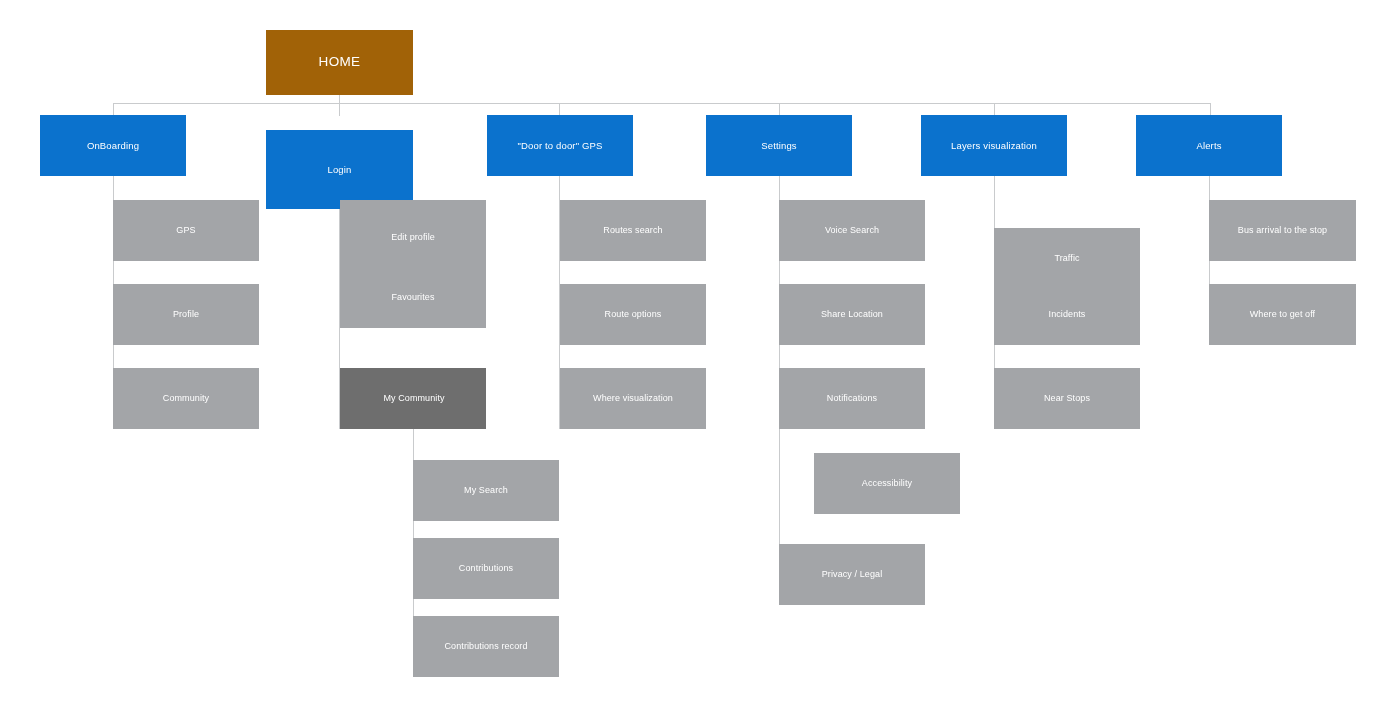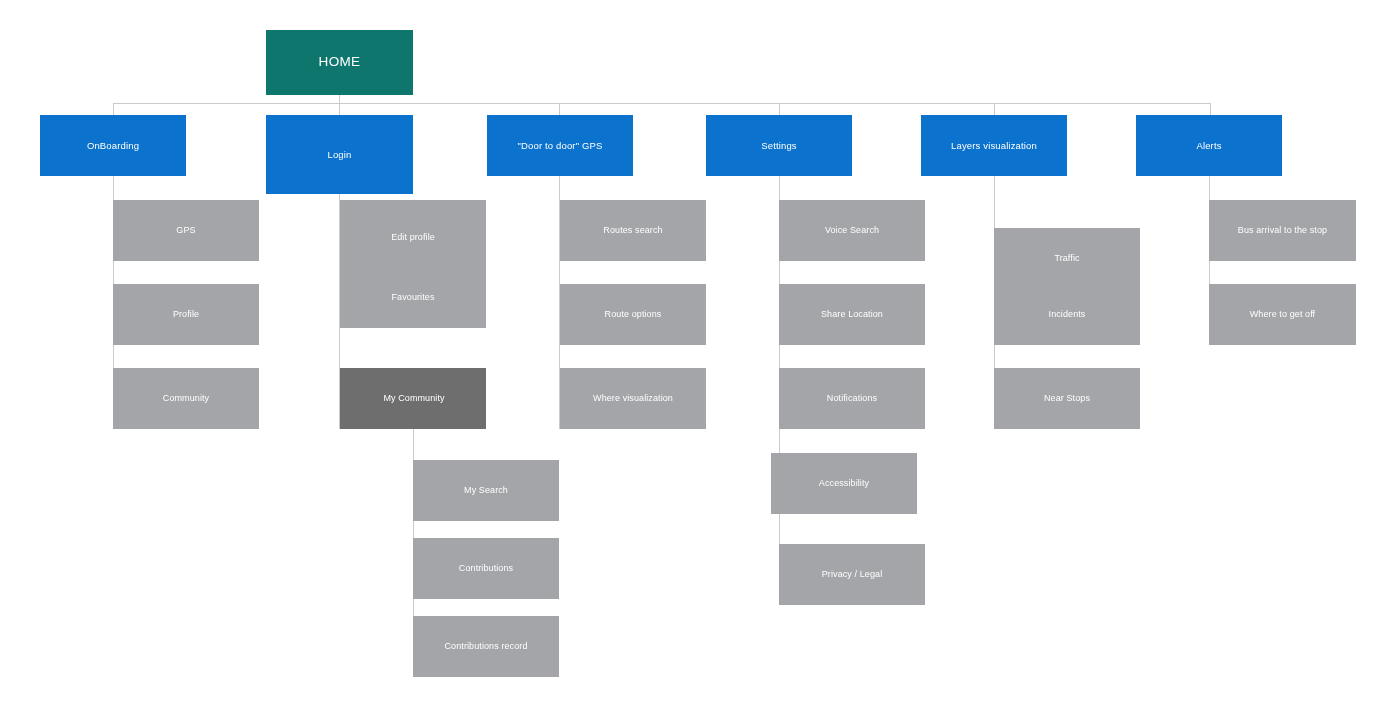--- a/index.html
+++ b/index.html
@@ -25,21 +25,21 @@
     align-items: center;
     justify-content: center;
     text-align: center;
     color: #ffffff;
     line-height: 1.25;
     z-index: 5;
     padding: 2px 6px;
     user-select: none;
   }
   .node-root {
-    background: #0f766e;
+    background: #a16207;
     font-size: 13.5px;
     letter-spacing: 0.35px;
   }
   .node-l1 {
     background: #0b72cd;
     font-size: 9.5px;
     letter-spacing: 0.15px;
   }
   .node-l2 {
     background: #a3a5a8;
@@ -87,21 +87,21 @@
     </div>
 
   <div class="node node-root" id="root-node" style="left: 266px; top: 30px; width: 147px; height: 65px;">
     <span>HOME</span>
   </div>
 
   <div id="node-layer">
       <div class="node node-l1" style="left: 40px; top: 115px; width: 146px; height: 61px;">
         <span>OnBoarding</span>
       </div>
-      <div class="node node-l1" style="left: 266px; top: 115px; width: 147px; height: 79px;">
+      <div class="node node-l1" style="left: 266px; top: 130px; width: 147px; height: 79px;">
         <span>Login</span>
       </div>
       <div class="node node-l1" style="left: 487px; top: 115px; width: 146px; height: 61px;">
         <span>"Door to door" GPS</span>
       </div>
       <div class="node node-l1" style="left: 706px; top: 115px; width: 146px; height: 61px;">
         <span>Settings</span>
       </div>
       <div class="node node-l1" style="left: 921px; top: 115px; width: 146px; height: 61px;">
         <span>Layers visualization</span>
@@ -138,21 +138,21 @@
       </div>
       <div class="node node-l2" style="left: 779px; top: 200px; width: 146px; height: 61px;">
         <span>Voice Search</span>
       </div>
       <div class="node node-l2" style="left: 779px; top: 284px; width: 146px; height: 61px;">
         <span>Share Location</span>
       </div>
       <div class="node node-l2" style="left: 779px; top: 368px; width: 146px; height: 61px;">
         <span>Notifications</span>
       </div>
-      <div class="node node-l2" style="left: 771px; top: 453px; width: 146px; height: 61px;">
+      <div class="node node-l2" style="left: 814px; top: 453px; width: 146px; height: 61px;">
         <span>Accessibility</span>
       </div>
       <div class="node node-l2" style="left: 779px; top: 544px; width: 146px; height: 61px;">
         <span>Privacy / Legal</span>
       </div>
       <div class="node node-l2" style="left: 994px; top: 200px; width: 146px; height: 61px; margin-top: 28px;">
         <span>Traffic</span>
       </div>
       <div class="node node-l2" style="left: 994px; top: 284px; width: 146px; height: 61px;">
         <span>Incidents</span>

